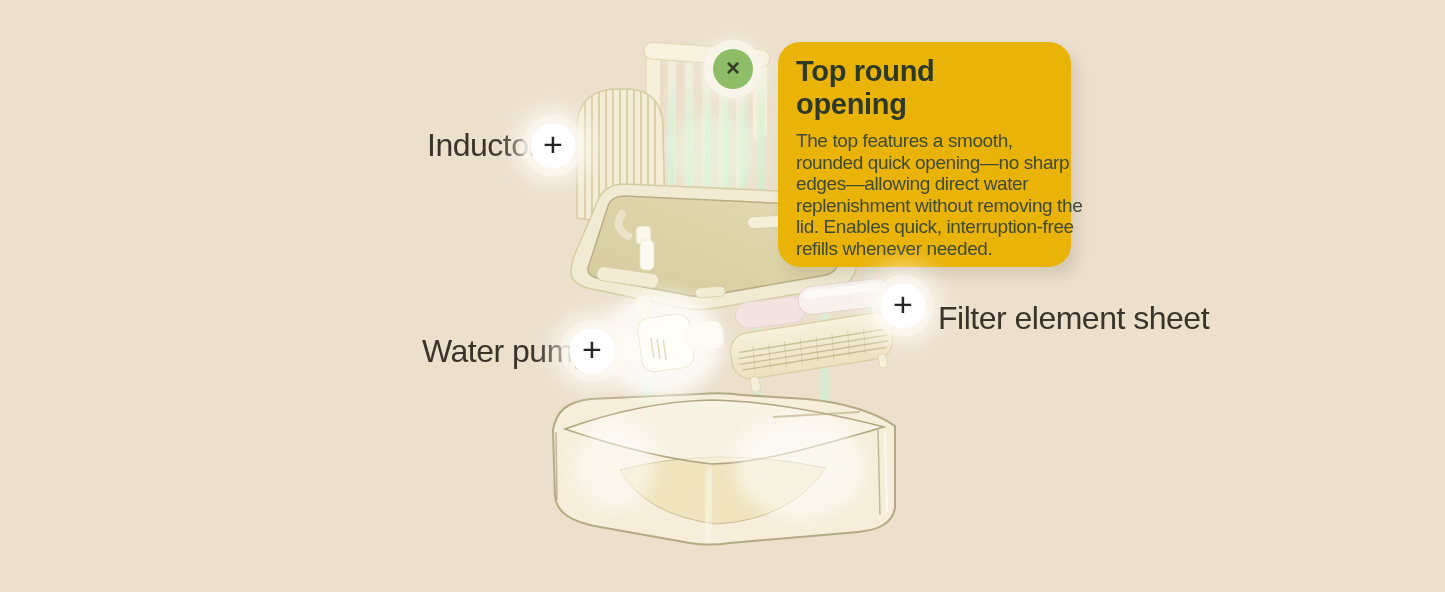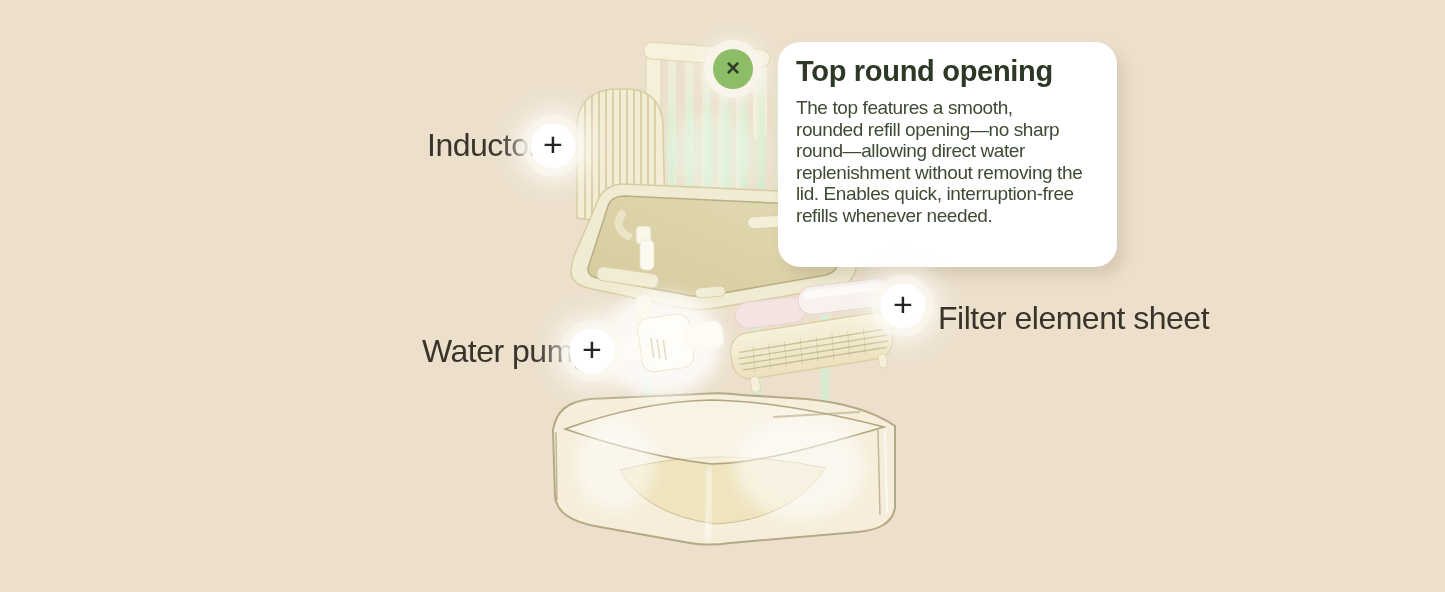--- a/index.html
+++ b/index.html
@@ -14,22 +14,22 @@
     width:1445px; height:592px;
     background:#ece0cd;
   }
   .scene svg.illustration {
     position:absolute; left:0; top:0; z-index:1;
   }
 
   
   .popup {
     position:absolute; left:778px; top:42px;
-    width:339px; height:225px;
-    background:#ffffff;
+    width:293px; height:225px;
+    background:#eab308;
     border-radius:22px;
     padding:13px 20px 26px 18px;
     box-shadow:7px 9px 14px rgba(140,125,95,0.22);
     z-index:3;
   }
   .popup-title {
     font-size:29px; font-weight:600;
     letter-spacing:-0.3px;
     color:#2d3826;
   }
@@ -239,21 +239,21 @@
           <line x1="652" y1="336" x2="652" y2="356"></line>
           <line x1="658" y1="338" x2="658" y2="358"></line>
           <line x1="664" y1="340" x2="664" y2="360"></line>
         </g>
       </g>
     </g>
   </svg>
 
   <div class="popup">
     <div class="popup-title">Top round opening</div>
-    <div class="popup-body">The top features a smooth, rounded refill opening—no sharp round—allowing direct water replenishment without removing the lid. Enables quick, interruption-free refills whenever needed.</div>
+    <div class="popup-body">The top features a smooth, rounded quick opening—no sharp edges—allowing direct water replenishment without removing the lid. Enables quick, interruption-free refills whenever needed.</div>
   </div>
 
   <div class="close-btn">
     <span>×</span>
   </div>
 
   <div class="callout-label label-inductor">Inductor</div>
   <div class="plus-btn plus-inductor">
     <span>+</span>
   </div>

